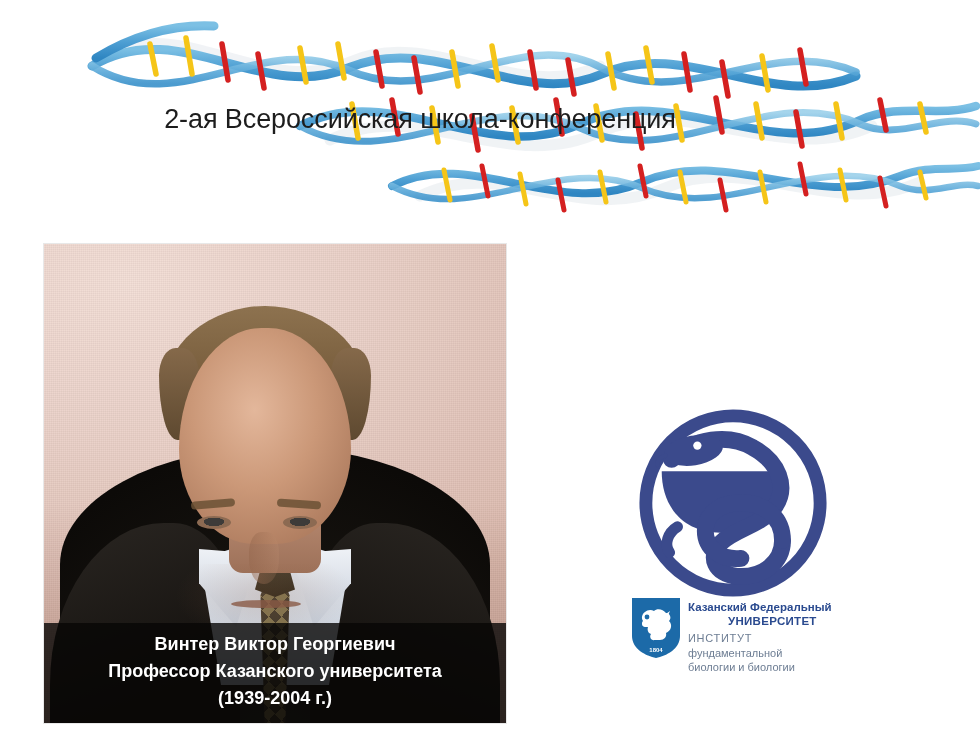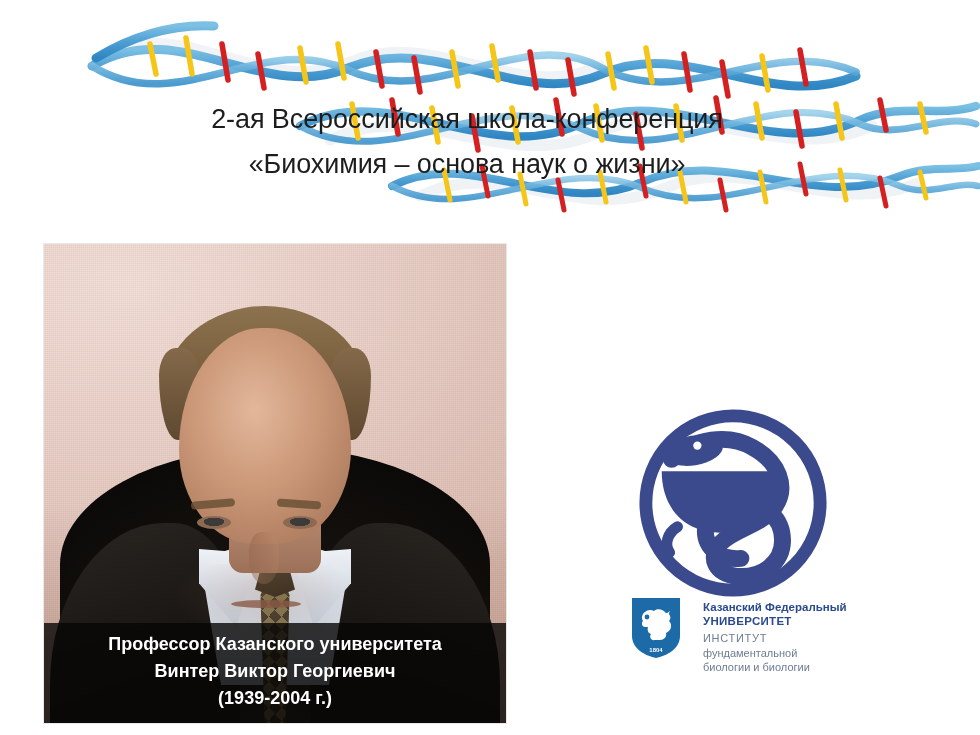--- a/index.html
+++ b/index.html
@@ -27,21 +27,20 @@
   }
 
   
   #title-block {
     position: absolute;
     left: 0;
     top: 97px;
     width: 840px;
     text-align: center;
     z-index: 6;
-    margin-left: 47px;
   }
   .title-line {
     color: #1d1d1d;
     font-size: 27px;
     font-weight: 400;
     line-height: 45px;
     white-space: nowrap;
     letter-spacing: -0.1px;
   }
 
@@ -268,38 +267,39 @@
     top: 0;
     width: 198px;
     height: 198px;
   }
   #kfu-lockup {
     position: absolute;
     left: 8px;
     top: 192px;
     display: flex;
     align-items: flex-start;
-    gap: 21px;
+    gap: 6px;
   }
   #kfu-shield { width: 52px; height: 64px; flex: none; }
   #kfu-text { padding-top: 4px; }
   .kfu-l1 {
     color: #2a4a8f;
     font-size: 11.5px;
     font-weight: bold;
     line-height: 14px;
     white-space: nowrap;
   }
   .kfu-l2 {
     color: #2a4a8f;
     font-size: 11.5px;
     font-weight: bold;
     line-height: 14px;
     letter-spacing: .3px;
     white-space: nowrap;
+    margin-left: 40px;
   }
   .kfu-sub {
     color: #6d7d93;
     font-size: 11px;
     font-weight: 400;
     line-height: 14.5px;
     white-space: nowrap;
   }
   .kfu-sub.first { margin-top: 3px; letter-spacing: .7px; }
 </style>
@@ -395,21 +395,20 @@
       </g>
     </g>
 
     <g>
       <path d="M96,58 C136,34 176,24 214,26" fill="none" stroke="url(#ribGrad)" stroke-width="9" stroke-linecap="round"></path>
     </g>
   </svg>
 
   <div id="title-block">
     <div class="title-line">2-ая Всероссийская школа-конференция</div>
-    <div class="title-line">«Биохимия – основа наук о жизни»</div>
   </div>
 
   <div id="photo-frame">
     <div class="photo-wall"></div>
     <div class="wall-shadow"></div>
 
     <div class="suit"></div>
     <div class="shoulder-l"></div>
     <div class="shoulder-r"></div>
     <div class="shirt"></div>
@@ -423,22 +422,22 @@
       <div class="cheek-shadow"></div>
       <div class="brow-l"></div>
       <div class="brow-r"></div>
       <div class="eye-l"></div>
       <div class="eye-r"></div>
       <div class="nose"></div>
       <div class="mouth"></div>
     </div>
 
     <div id="photo-caption">
+      <div>Винтер Виктор Георгиевич</div>
       <div>Профессор Казанского университета</div>
-      <div>Винтер Виктор Георгиевич</div>
       <div>(1939-2004 г.)</div>
     </div>
   </div>
 
   <div id="emblem-group">
 
     <svg id="bowl-serpent" viewBox="0 0 200 200">
       <circle cx="100" cy="100" r="88" fill="none" stroke="#3b4a8c" stroke-width="13"></circle>
 
       <path d="M28,68 L146,68 C146,108 120,130 87,130 C54,130 28,108 28,68 Z" fill="#3b4a8c"></path>

